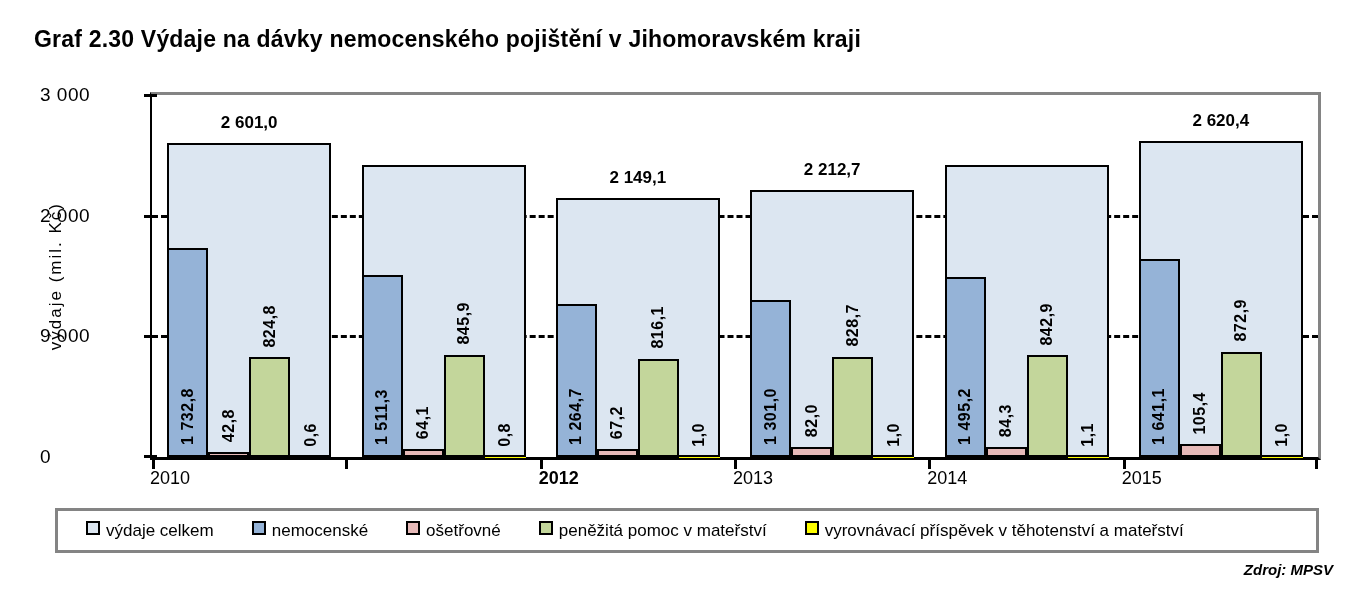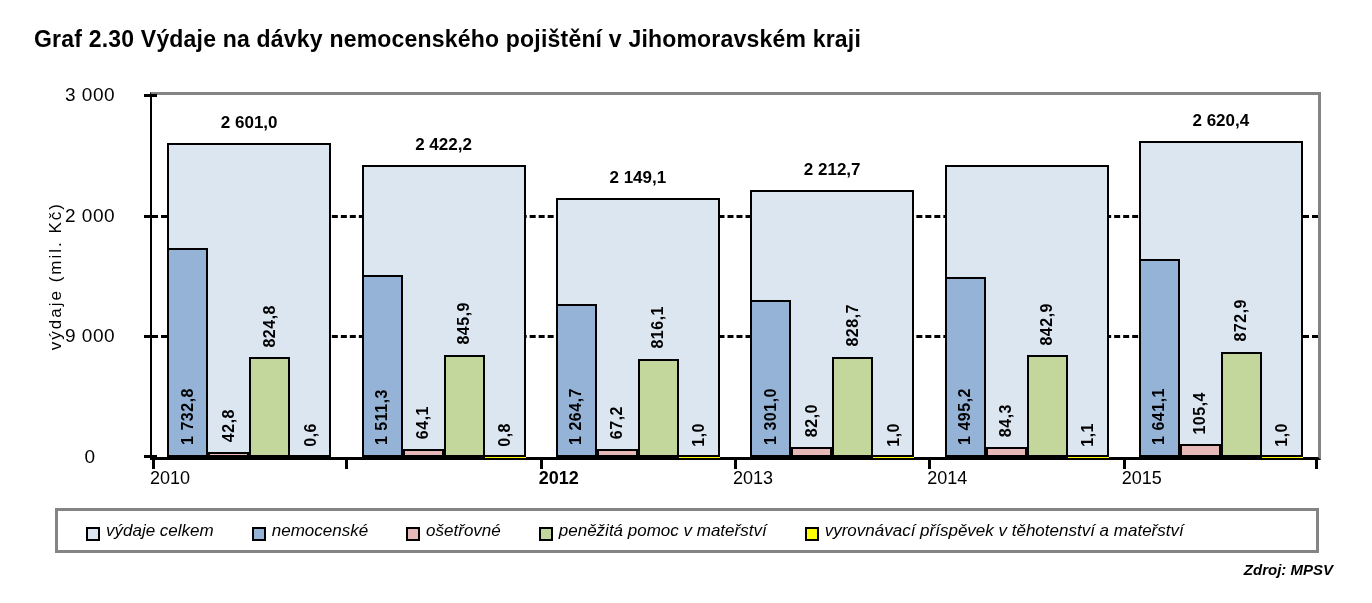--- a/index.html
+++ b/index.html
@@ -19,30 +19,30 @@
   .bar-sub   { position:absolute; bottom:0; z-index:3; }
   .bar-sub.bordered { border:2px solid #000; }
 
   .total-label { position:absolute; text-align:center; font-size:17px; font-weight:bold; z-index:4; white-space:nowrap; }
   .rot-label { position:absolute; display:flex; justify-content:center; z-index:4; }
   .rot-label span { writing-mode:vertical-rl; transform:rotate(180deg); font-size:16px; font-weight:bold; white-space:nowrap; letter-spacing:0.5px; }
 
   .xtick { position:absolute; width:3px; height:9px; background:#000; bottom:-12px; z-index:5; }
   .ytick { position:absolute; left:-8px; width:13px; height:3px; background:#000; z-index:5; }
 
-  .ylab { position:absolute; left:40px; width:100px; text-align:center; font-size:19px; letter-spacing:0.5px; line-height:22px; }
+  .ylab { position:absolute; left:40px; width:100px; text-align:left; font-size:19px; letter-spacing:0.5px; line-height:22px; }
   .yaxis-title { position:absolute; left:46px; top:92px; height:368px; display:flex; align-items:center; }
   .yaxis-title span { writing-mode:vertical-rl; transform:rotate(180deg); font-size:17px; letter-spacing:2px; white-space:nowrap; }
 
   .xlabels { position:absolute; left:150px; top:468px; width:1166px; height:26px; }
   .xlabels div { position:absolute; text-align:left; font-size:18px; }
 
   .legend { position:absolute; left:55px; top:508px; width:1264px; height:45px; background:#fff;
             border:3px solid #848484; display:flex; align-items:center; padding-left:28px; gap:38px; }
-  .legend-item { display:flex; align-items:flex-end; gap:6px; white-space:nowrap; font-size:17px;font-style:italic; }
+  .legend-item { display:flex; align-items:flex-start; gap:6px; white-space:nowrap; font-size:17px; }
   .legend-swatch { width:14px; height:14px; border:2px solid #000; flex:0 0 auto; }
 
   .source { position:absolute; right:39px; top:561px; font-size:15px; font-weight:bold;font-style:italic; }
 </style>
 </head>
 <body>
 
 <div id="stage">
   <div class="title">Graf 2.30 Výdaje na dávky nemocenského pojištění v Jihomoravském kraji</div>
 
@@ -81,21 +81,20 @@
       </div>
       <div class="bar-sub bordered" style="left: 97.1667px; width: 41px; height: 99.5259px; background: rgb(195, 214, 155);"></div>
       <div class="rot-label" style="left: 97.1667px; width: 41px; bottom: 109.526px;">
         <span>824,8</span>
       </div>
       <div class="bar-sub" style="left: 138.167px; width: 41px; height: 0.0724px; background: rgb(255, 255, 0);"></div>
       <div class="rot-label" style="left: 138.167px; width: 41px; bottom: 10.0724px;">
         <span>0,6</span>
       </div>
       <div class="bar-total" style="left: 209.5px; width: 164px; height: 292.279px; background: rgb(220, 230, 241);"></div>
-      <div class="total-label" style="left: 194.333px; width: 194.333px; bottom: 302.279px;">2 422,2</div>
       <div class="bar-sub bordered" style="left: 209.5px; width: 41px; height: 182.364px; background: rgb(149, 179, 215);"></div>
       <div class="rot-label" style="left: 209.5px; width: 41px; bottom: 12px;">
         <span>1 511,3</span>
       </div>
       <div class="bar-sub bordered" style="left: 250.5px; width: 41px; height: 7.73473px; background: rgb(230, 185, 184);"></div>
       <div class="rot-label" style="left: 250.5px; width: 41px; bottom: 17.7347px;">
         <span>64,1</span>
       </div>
       <div class="bar-sub bordered" style="left: 291.5px; width: 41px; height: 102.072px; background: rgb(195, 214, 155);"></div>
       <div class="rot-label" style="left: 291.5px; width: 41px; bottom: 112.072px;">

